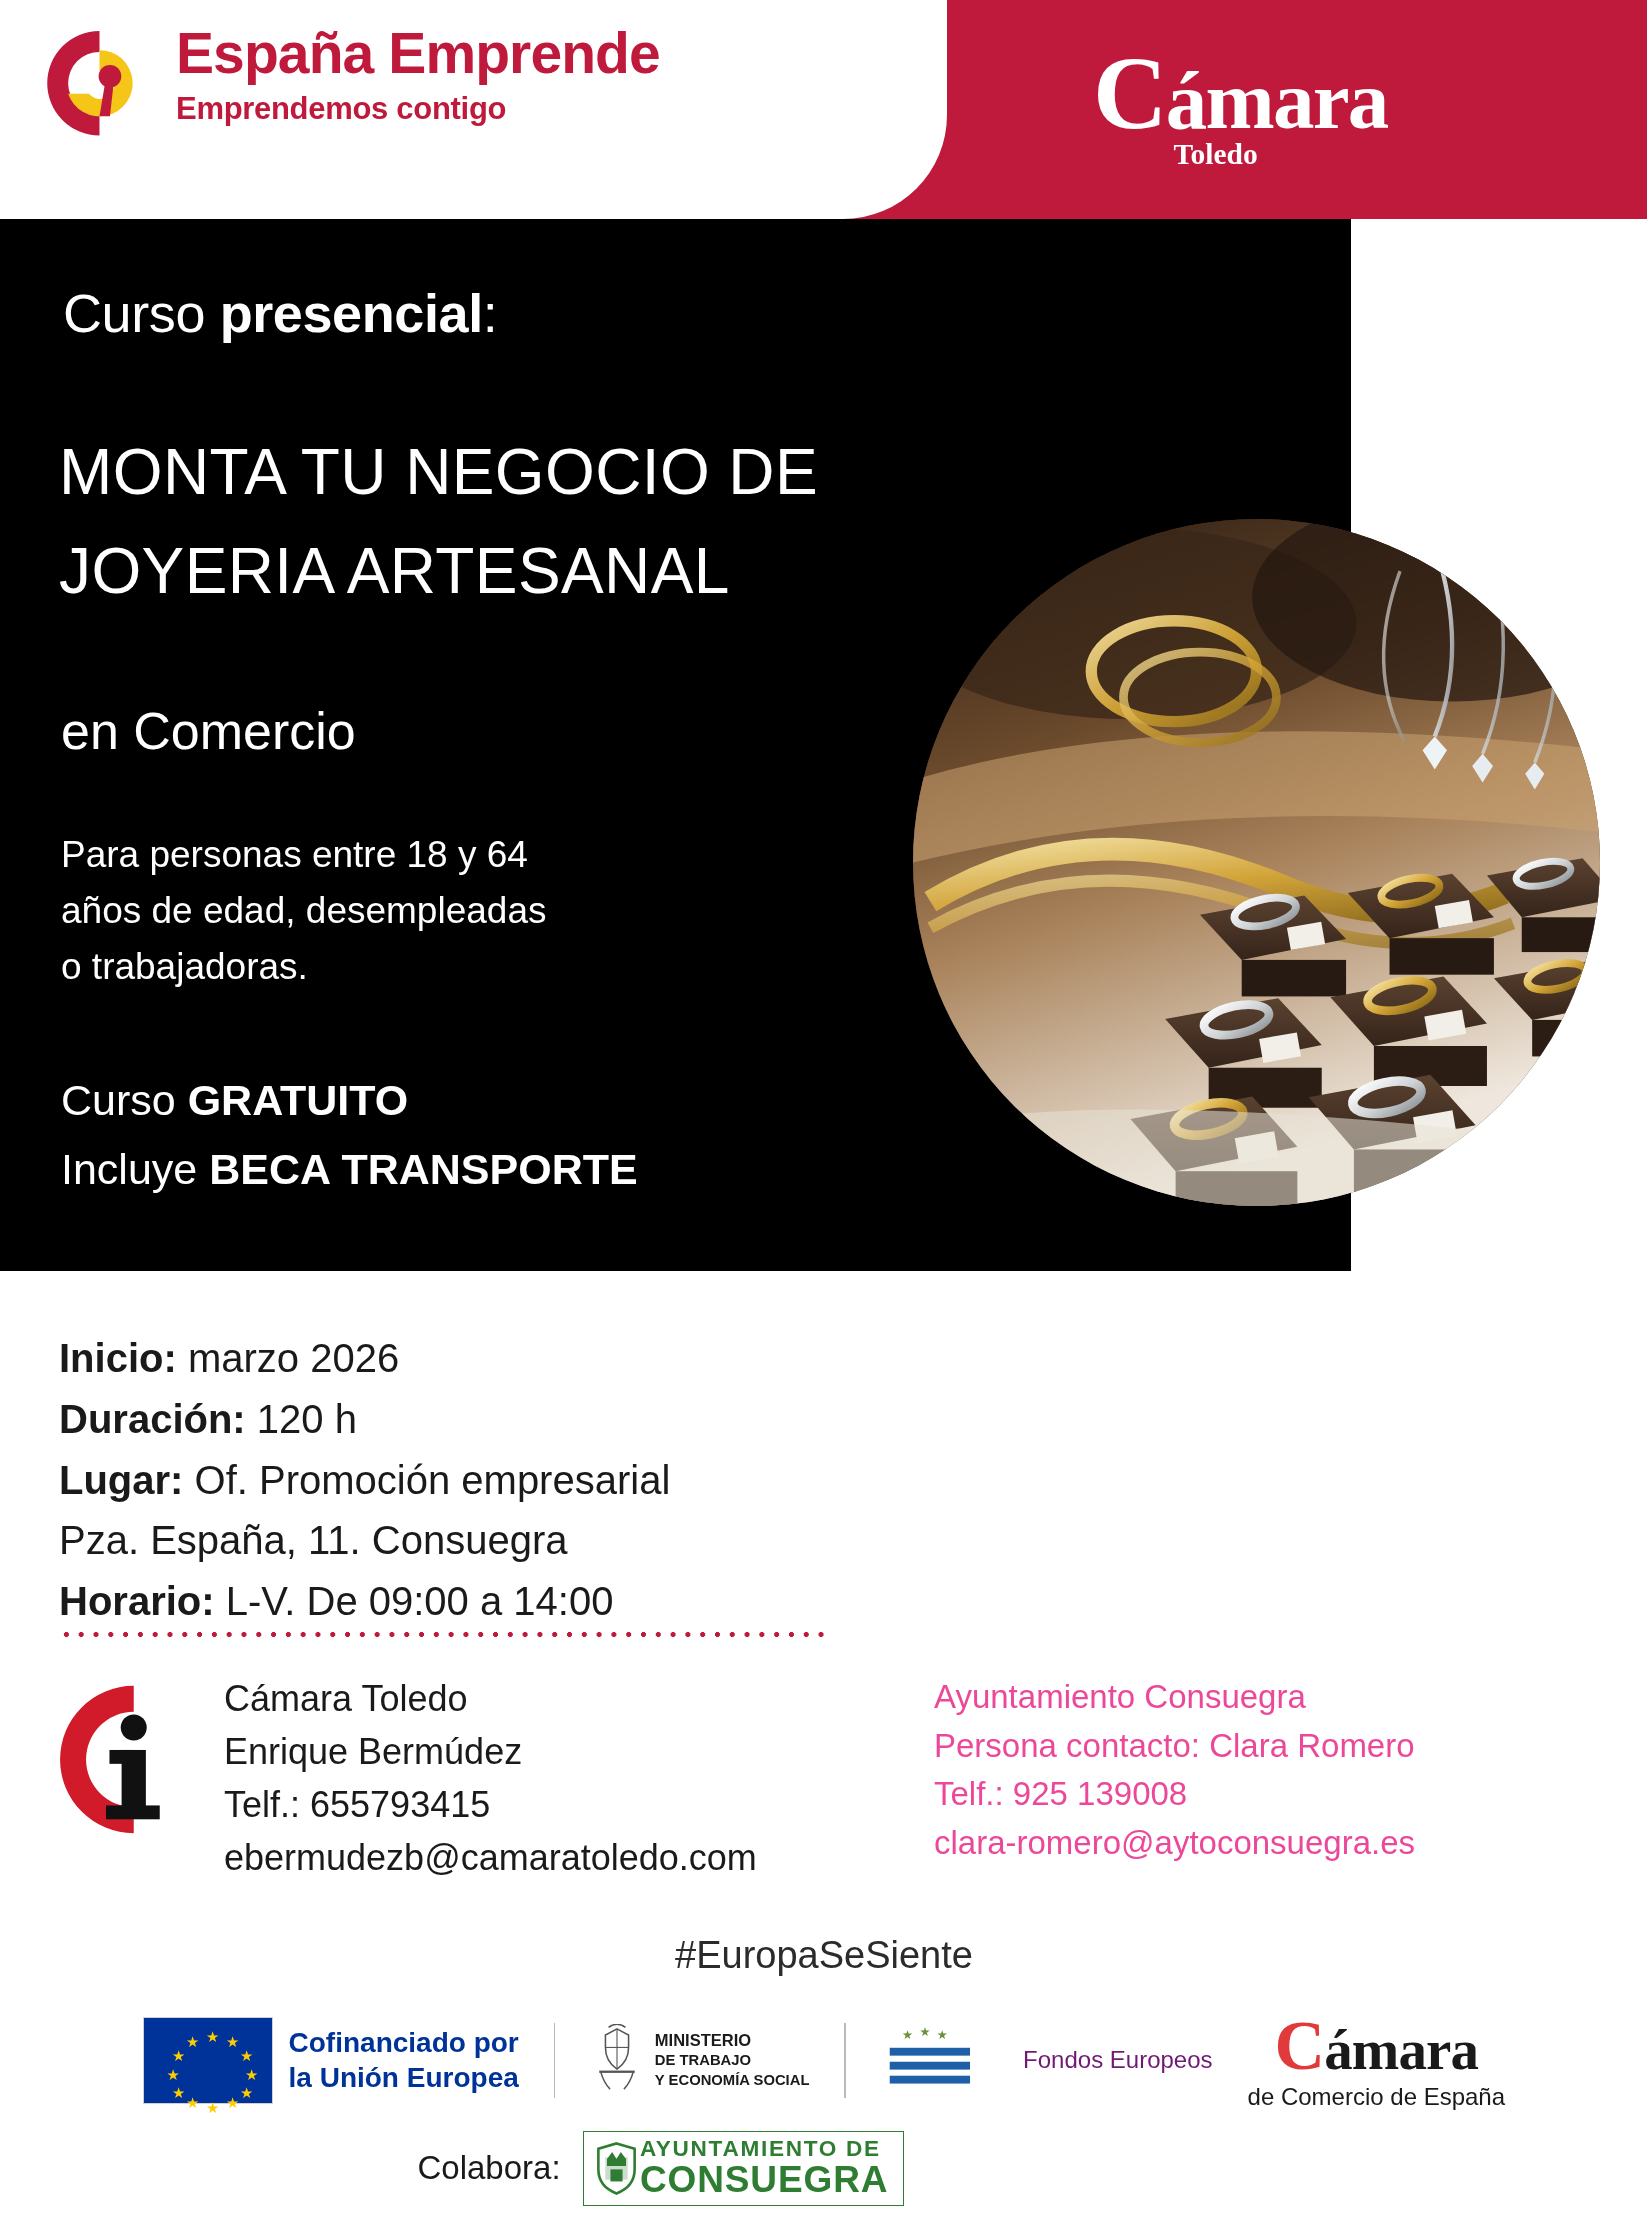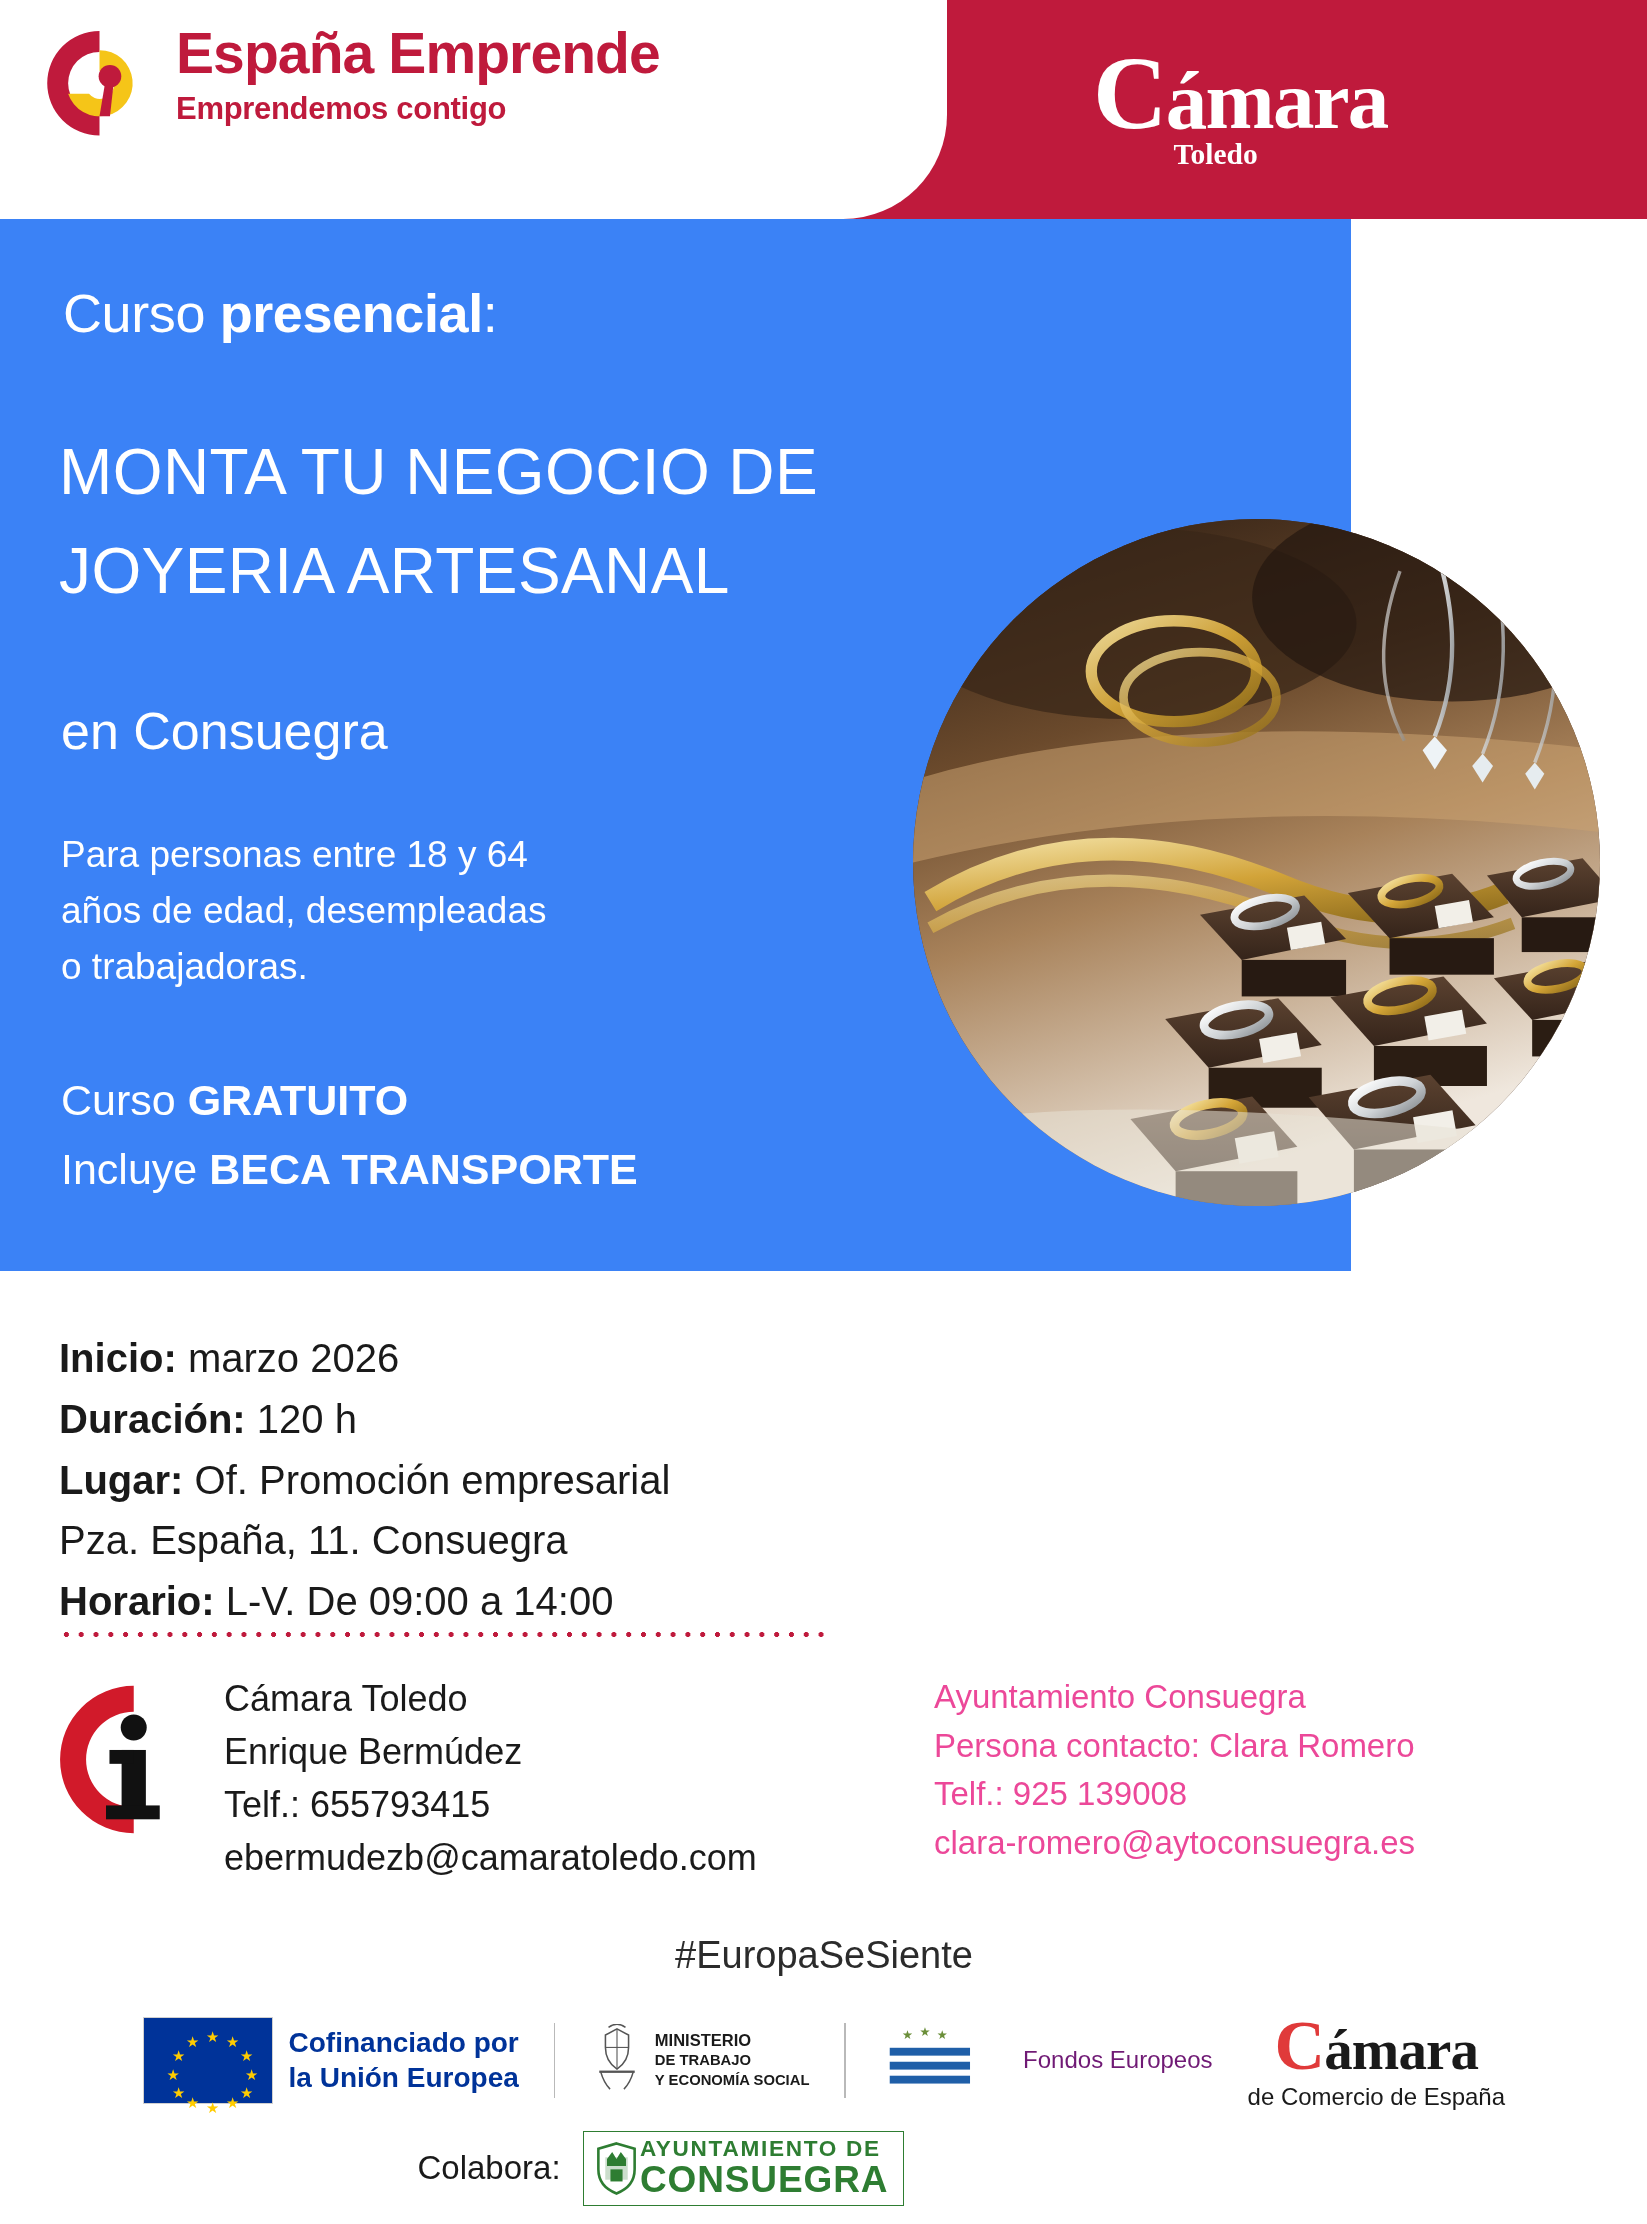--- a/index.html
+++ b/index.html
@@ -76,21 +76,21 @@
     padding-right: 130px;
     font-family: "Liberation Serif", serif;
   }
 
   
   .red-band {
     position: absolute;
     top: 219px; left: 0;
     width: 1351px;
     height: 1052px;
-    background: #3b82f6;
+    background: #000000;
     color: #ffffff;
   }
   .kicker {
     position: absolute;
     top: 63px; left: 63px;
     font-size: 54px;
     letter-spacing: -0.4px;
   }
   .kicker b { font-weight: bold; }
   .course-title {
@@ -282,21 +282,21 @@
   </div>
 
   <div class="red-band">
     <div class="kicker">
       <span>Curso </span><b>presencial</b><span>:</span>
     </div>
     <div class="course-title">
       <div>MONTA TU NEGOCIO DE</div>
       <div>JOYERIA ARTESANAL</div>
     </div>
-    <div class="course-place">en Consuegra</div>
+    <div class="course-place">en Comercio</div>
     <div class="audience">
       <div>Para personas entre 18 y 64</div>
       <div>años de edad, desempleadas</div>
       <div>o trabajadoras.</div>
     </div>
     <div class="free-line">
       <div><span>Curso </span><b>GRATUITO</b></div>
       <div><span>Incluye </span><b>BECA TRANSPORTE</b></div>
     </div>
 

